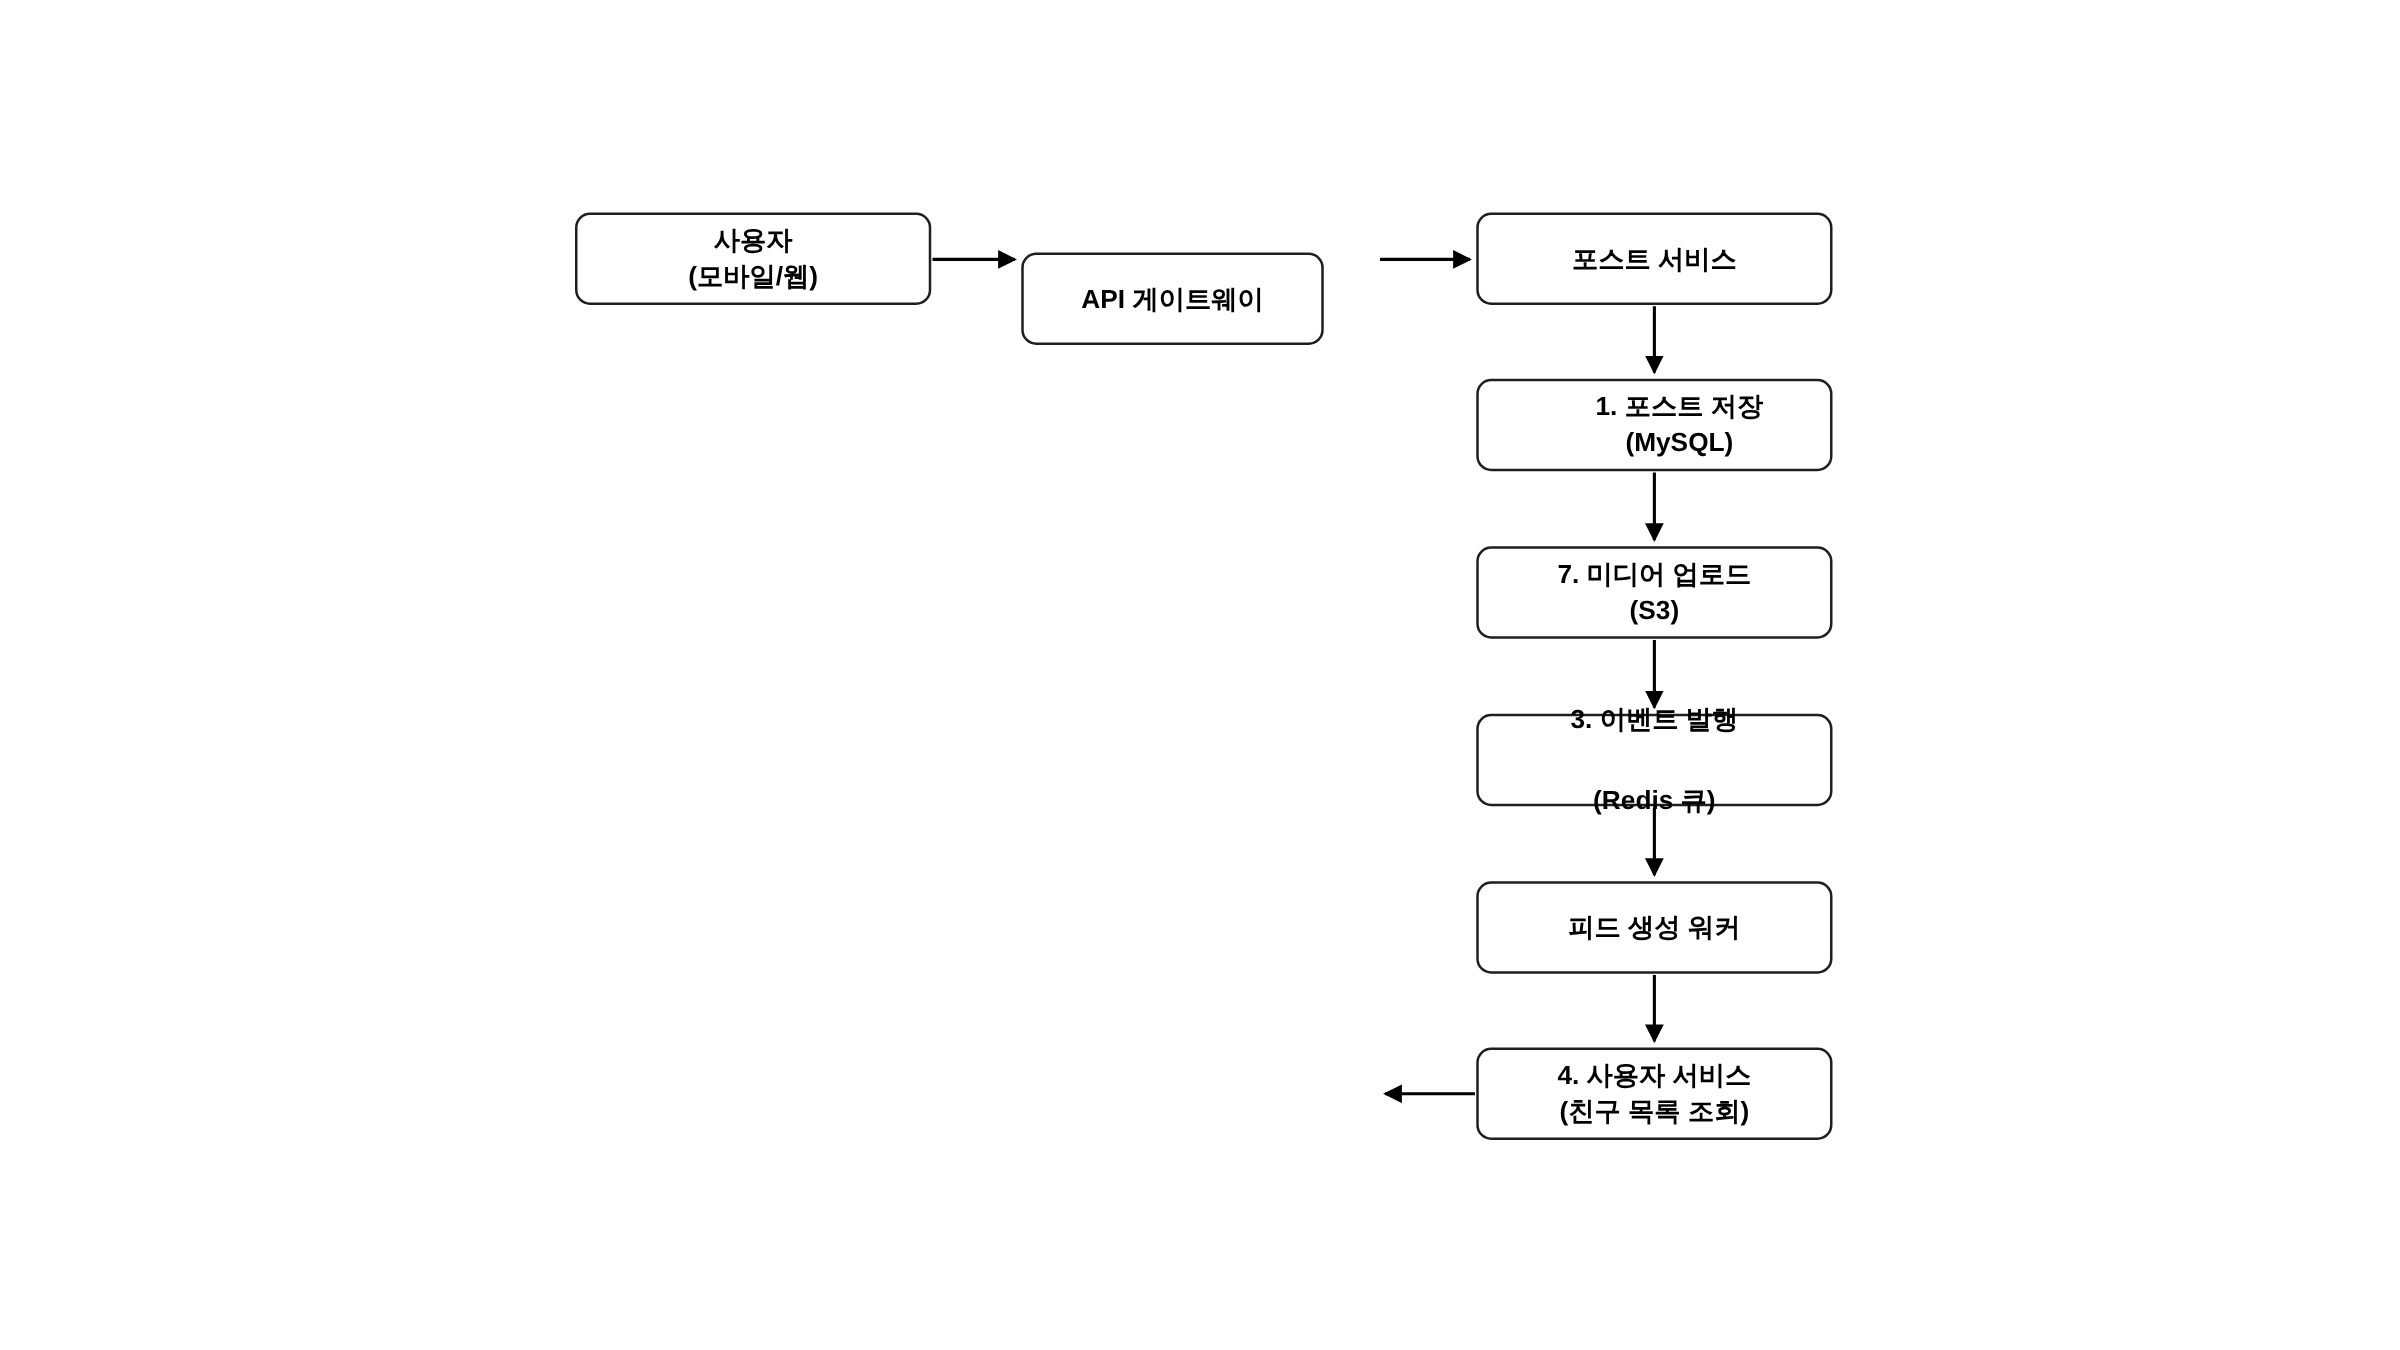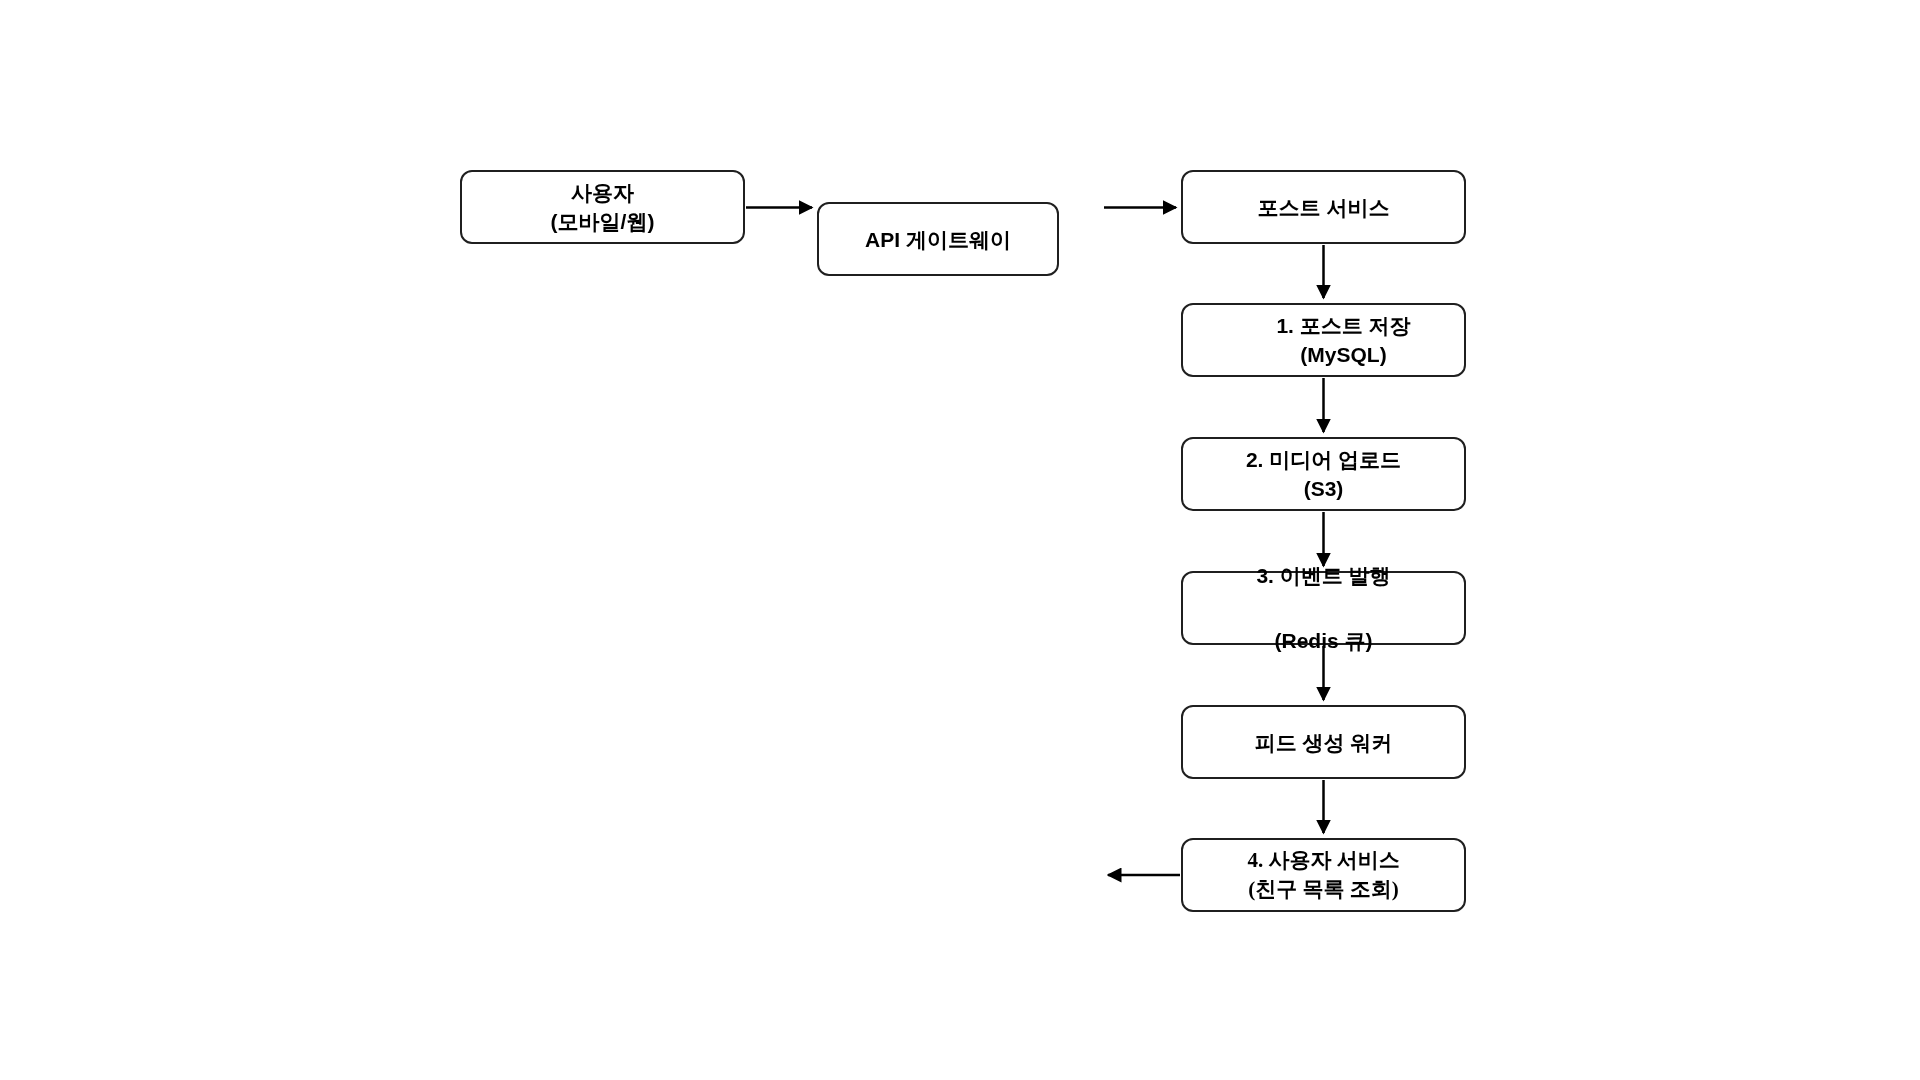--- a/index.html
+++ b/index.html
@@ -45,21 +45,21 @@
   .node-line:empty { display: none; }
 
   
   #n-user          { left: 460px;  top: 170px; }
   #n-api-gateway   { left: 817px;  top: 170px; width: 242px; margin-top: 32px; }
   #n-post-service  { left: 1181px; top: 170px; justify-content: center; }
   #n-step1         { left: 1181px; top: 303px; padding-left: 40px; }
   #n-step2         { left: 1181px; top: 437px; }
   #n-step3         { left: 1181px; top: 571px; gap: 36px; }
   #n-feed-worker   { left: 1181px; top: 705px; justify-content: center; }
-  #n-step4         { left: 1181px; top: 838px; font-family: Liberation Serif, serif; }
+  #n-step4         { left: 1181px; top: 838px; }
   #n-step5         { left: 817px;  top: 838px; width: 286px; }
 </style>
 </head>
 <body>
 
 <div class="canvas">
 
   <svg class="edges" width="1920" height="1080" viewBox="0 0 1920 1080" xmlns="http://www.w3.org/2000/svg">
     <defs>
       <marker id="arrowhead" viewBox="0 0 10 10" refX="9" refY="5" markerWidth="6" markerHeight="6" orient="auto-start-reverse">
@@ -90,21 +90,21 @@
     <div class="node-line">포스트 서비스</div>
 
   </div>
 
   <div class="node" id="n-step1">
     <div class="node-line">1. 포스트 저장</div>
     <div class="node-line">(MySQL)</div>
   </div>
 
   <div class="node" id="n-step2">
-    <div class="node-line">2. 미디어 업로드</div>
+    <div class="node-line">7. 미디어 업로드</div>
     <div class="node-line">(S3)</div>
   </div>
 
   <div class="node" id="n-step3">
     <div class="node-line">3. 이벤트 발행</div>
     <div class="node-line">(Redis 큐)</div>
   </div>
 
   <div class="node" id="n-feed-worker">
     <div class="node-line">피드 생성 워커</div>

